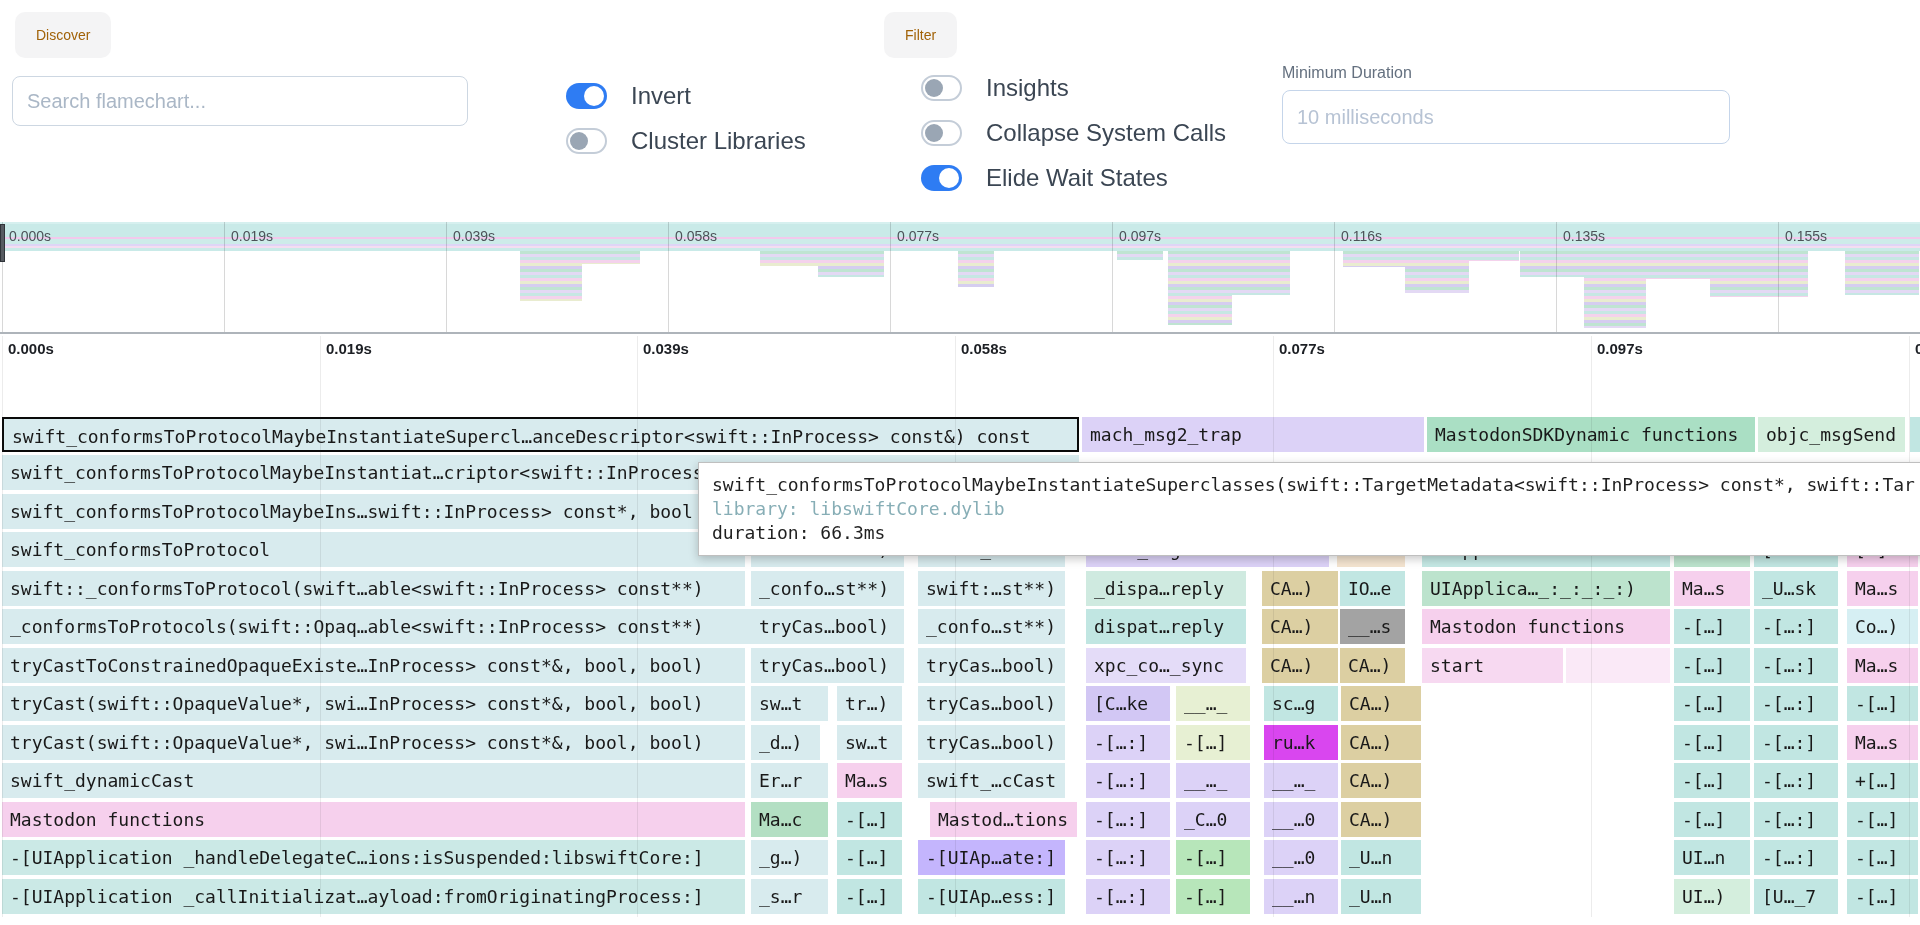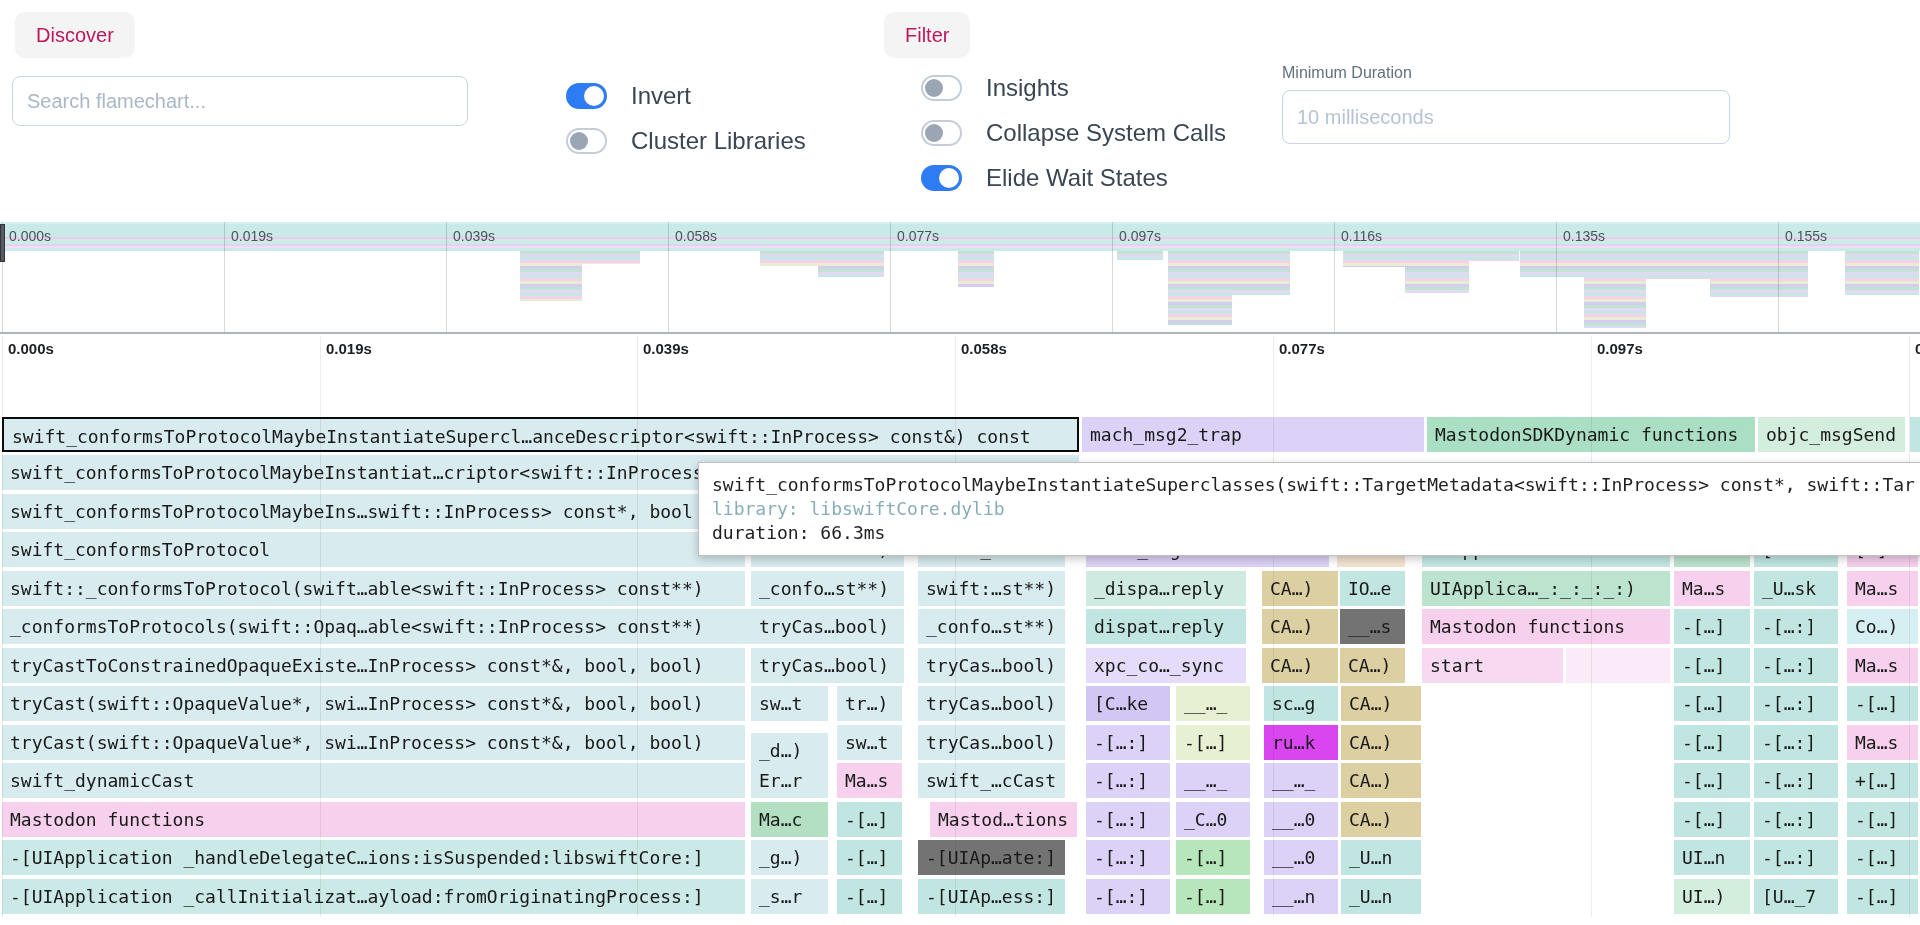--- a/index.html
+++ b/index.html
@@ -1,20 +1,20 @@
 <!DOCTYPE html>
 <html><head>
 <meta charset="utf-8">
 <style>
   html,body{margin:0;padding:0}
   body{width:1920px;height:925px;overflow:hidden;background:#fff;position:relative;
        font-family:"Liberation Sans",sans-serif;}
 
-  .btn{position:absolute;height:46px;background:#f4f4f5;border-radius:10px;color:#be185d;
-       font-size:20px;display:flex;align-items:center;padding:0 21px;cursor:pointer}
+  .btn{position:absolute;height:46px;background:#f4f4f5;border-radius:10px;color:#a16207;
+       font-size:14px;display:flex;align-items:center;padding:0 21px;cursor:pointer}
 
   .text-input{position:absolute;background:#fff;border:1px solid #cdd7e2;border-radius:8px;
        box-sizing:border-box;font-family:"Liberation Sans",sans-serif;font-size:20px;
        color:#33404e;padding:0 14px;outline:none}
   .text-input::placeholder{color:#aab7c6}
   #min-duration-input{border-color:#c5d5ea}
   #min-duration-input::placeholder{color:#b7c3d4}
 
   .field-label{position:absolute;font-size:16px;color:#64707f}
 
@@ -193,21 +193,21 @@
     <div class="cell" style="left: 1340px; top: 571px; width: 65px; background: rgb(193, 230, 226);">IO…e</div>
     <div class="cell" style="left: 1422px; top: 571px; width: 248px; background: rgb(188, 227, 205);">UIApplica…_:_:_:_:)</div>
     <div class="cell" style="left: 1674px; top: 571px; width: 76px; background: rgb(246, 208, 237);">Ma…s</div>
     <div class="cell" style="left: 1754px; top: 571px; width: 84px; background: rgb(193, 230, 226);">_U…sk</div>
     <div class="cell" style="left: 1847px; top: 571px; width: 71px; background: rgb(246, 208, 237);">Ma…s</div>
     <div class="cell" style="left: 2px; top: 609px; width: 757px; background: rgb(216, 235, 238);">_conformsToProtocols(swift::Opaq…able&lt;swift::InProcess&gt; const**)</div>
     <div class="cell" style="left: 751px; top: 609px; width: 153px; background: rgb(216, 235, 238);">tryCas…bool)</div>
     <div class="cell" style="left: 918px; top: 609px; width: 147px; background: rgb(216, 235, 238);">_confo…st**)</div>
     <div class="cell" style="left: 1086px; top: 609px; width: 160px; background: rgb(193, 230, 226);">dispat…reply</div>
     <div class="cell" style="left: 1262px; top: 609px; width: 76px; background: rgb(220, 207, 162);">CA…)</div>
-    <div class="cell" style="left: 1340px; top: 609px; width: 65px; background: #737373;">__…s</div>
+    <div class="cell" style="left: 1340px; top: 609px; width: 65px; background: #a3a3a3;">__…s</div>
     <div class="cell" style="left: 1422px; top: 609px; width: 248px; background: rgb(246, 208, 237);">Mastodon functions</div>
     <div class="cell" style="left: 1674px; top: 609px; width: 76px; background: rgb(193, 230, 226);">-[…]</div>
     <div class="cell" style="left: 1754px; top: 609px; width: 84px; background: rgb(193, 230, 226);">-[…:]</div>
     <div class="cell" style="left: 1847px; top: 609px; width: 71px; background: rgb(214, 239, 243);">Co…)</div>
     <div class="cell" style="left: 2px; top: 648px; width: 743px; background: rgb(216, 235, 238);">tryCastToConstrainedOpaqueExiste…InProcess&gt; const*&amp;, bool, bool)</div>
     <div class="cell" style="left: 751px; top: 648px; width: 153px; background: rgb(216, 235, 238);">tryCas…bool)</div>
     <div class="cell" style="left: 918px; top: 648px; width: 147px; background: rgb(216, 235, 238);">tryCas…bool)</div>
     <div class="cell" style="left: 1086px; top: 648px; width: 160px; background: rgb(228, 220, 248);">xpc_co…_sync</div>
     <div class="cell" style="left: 1262px; top: 648px; width: 76px; background: rgb(220, 207, 162);">CA…)</div>
     <div class="cell" style="left: 1340px; top: 648px; width: 65px; background: rgb(220, 207, 162);">CA…)</div>
@@ -221,21 +221,21 @@
     <div class="cell" style="left: 837px; top: 686px; width: 65px; background: rgb(216, 235, 238);">tr…)</div>
     <div class="cell" style="left: 918px; top: 686px; width: 147px; background: rgb(216, 235, 238);">tryCas…bool)</div>
     <div class="cell" style="left: 1086px; top: 686px; width: 84px; background: rgb(210, 199, 244);">[C…ke</div>
     <div class="cell" style="left: 1176px; top: 686px; width: 74px; background: rgb(231, 240, 211);">__…_</div>
     <div class="cell" style="left: 1264px; top: 686px; width: 74px; background: rgb(193, 230, 226);">sc…g</div>
     <div class="cell" style="left: 1341px; top: 686px; width: 80px; background: rgb(220, 207, 162);">CA…)</div>
     <div class="cell" style="left: 1674px; top: 686px; width: 76px; background: rgb(193, 230, 226);">-[…]</div>
     <div class="cell" style="left: 1754px; top: 686px; width: 84px; background: rgb(193, 230, 226);">-[…:]</div>
     <div class="cell" style="left: 1847px; top: 686px; width: 71px; background: rgb(193, 230, 226);">-[…]</div>
     <div class="cell" style="left: 2px; top: 725px; width: 743px; background: rgb(216, 235, 238);">tryCast(swift::OpaqueValue*, swi…InProcess&gt; const*&amp;, bool, bool)</div>
-    <div class="cell" style="left: 751px; top: 725px; width: 77px; background: rgb(216, 235, 238); margin-top: 8px;">_d…)</div>
+    <div class="cell" style="left: 751px; top: 725px; width: 69px; background: rgb(216, 235, 238);">_d…)</div>
     <div class="cell" style="left: 837px; top: 725px; width: 65px; background: rgb(216, 235, 238);">sw…t</div>
     <div class="cell" style="left: 918px; top: 725px; width: 147px; background: rgb(216, 235, 238);">tryCas…bool)</div>
     <div class="cell" style="left: 1086px; top: 725px; width: 84px; background: rgb(220, 210, 247);">-[…:]</div>
     <div class="cell" style="left: 1176px; top: 725px; width: 74px; background: rgb(231, 240, 211);">-[…]</div>
     <div class="cell" style="left: 1264px; top: 725px; width: 74px; background: #d946ef;">ru…k</div>
     <div class="cell" style="left: 1341px; top: 725px; width: 80px; background: rgb(220, 207, 162);">CA…)</div>
     <div class="cell" style="left: 1674px; top: 725px; width: 76px; background: rgb(193, 230, 226);">-[…]</div>
     <div class="cell" style="left: 1754px; top: 725px; width: 84px; background: rgb(193, 230, 226);">-[…:]</div>
     <div class="cell" style="left: 1847px; top: 725px; width: 71px; background: rgb(246, 208, 237);">Ma…s</div>
     <div class="cell" style="left: 2px; top: 763px; width: 743px; background: rgb(216, 235, 238);">swift_dynamicCast</div>
@@ -256,21 +256,21 @@
     <div class="cell" style="left: 1086px; top: 802px; width: 84px; background: rgb(220, 210, 247);">-[…:]</div>
     <div class="cell" style="left: 1176px; top: 802px; width: 74px; background: rgb(220, 210, 247);">_C…0</div>
     <div class="cell" style="left: 1264px; top: 802px; width: 74px; background: rgb(220, 210, 247);">__…0</div>
     <div class="cell" style="left: 1341px; top: 802px; width: 80px; background: rgb(220, 207, 162);">CA…)</div>
     <div class="cell" style="left: 1674px; top: 802px; width: 76px; background: rgb(193, 230, 226);">-[…]</div>
     <div class="cell" style="left: 1754px; top: 802px; width: 84px; background: rgb(193, 230, 226);">-[…:]</div>
     <div class="cell" style="left: 1847px; top: 802px; width: 71px; background: rgb(193, 230, 226);">-[…]</div>
     <div class="cell" style="left: 2px; top: 840px; width: 743px; background: rgb(203, 233, 230);">-[UIApplication _handleDelegateC…ions:isSuspended:libswiftCore:]</div>
     <div class="cell" style="left: 751px; top: 840px; width: 77px; background: rgb(216, 235, 238);">_g…)</div>
     <div class="cell" style="left: 837px; top: 840px; width: 65px; background: rgb(193, 230, 226);">-[…]</div>
-    <div class="cell" style="left: 918px; top: 840px; width: 147px; background: #737373;">-[UIAp…ate:]</div>
+    <div class="cell" style="left: 918px; top: 840px; width: 147px; background: #c4b5fd;">-[UIAp…ate:]</div>
     <div class="cell" style="left: 1086px; top: 840px; width: 84px; background: rgb(220, 210, 247);">-[…:]</div>
     <div class="cell" style="left: 1176px; top: 840px; width: 74px; background: rgb(183, 230, 186);">-[…]</div>
     <div class="cell" style="left: 1264px; top: 840px; width: 74px; background: rgb(220, 210, 247);">__…0</div>
     <div class="cell" style="left: 1341px; top: 840px; width: 80px; background: rgb(193, 230, 226);">_U…n</div>
     <div class="cell" style="left: 1674px; top: 840px; width: 76px; background: rgb(193, 230, 226);">UI…n</div>
     <div class="cell" style="left: 1754px; top: 840px; width: 84px; background: rgb(193, 230, 226);">-[…:]</div>
     <div class="cell" style="left: 1847px; top: 840px; width: 71px; background: rgb(193, 230, 226);">-[…]</div>
     <div class="cell" style="left: 2px; top: 879px; width: 743px; background: rgb(203, 233, 230);">-[UIApplication _callInitializat…ayload:fromOriginatingProcess:]</div>
     <div class="cell" style="left: 751px; top: 879px; width: 77px; background: rgb(216, 235, 238);">_s…r</div>
     <div class="cell" style="left: 837px; top: 879px; width: 65px; background: rgb(193, 230, 226);">-[…]</div>

